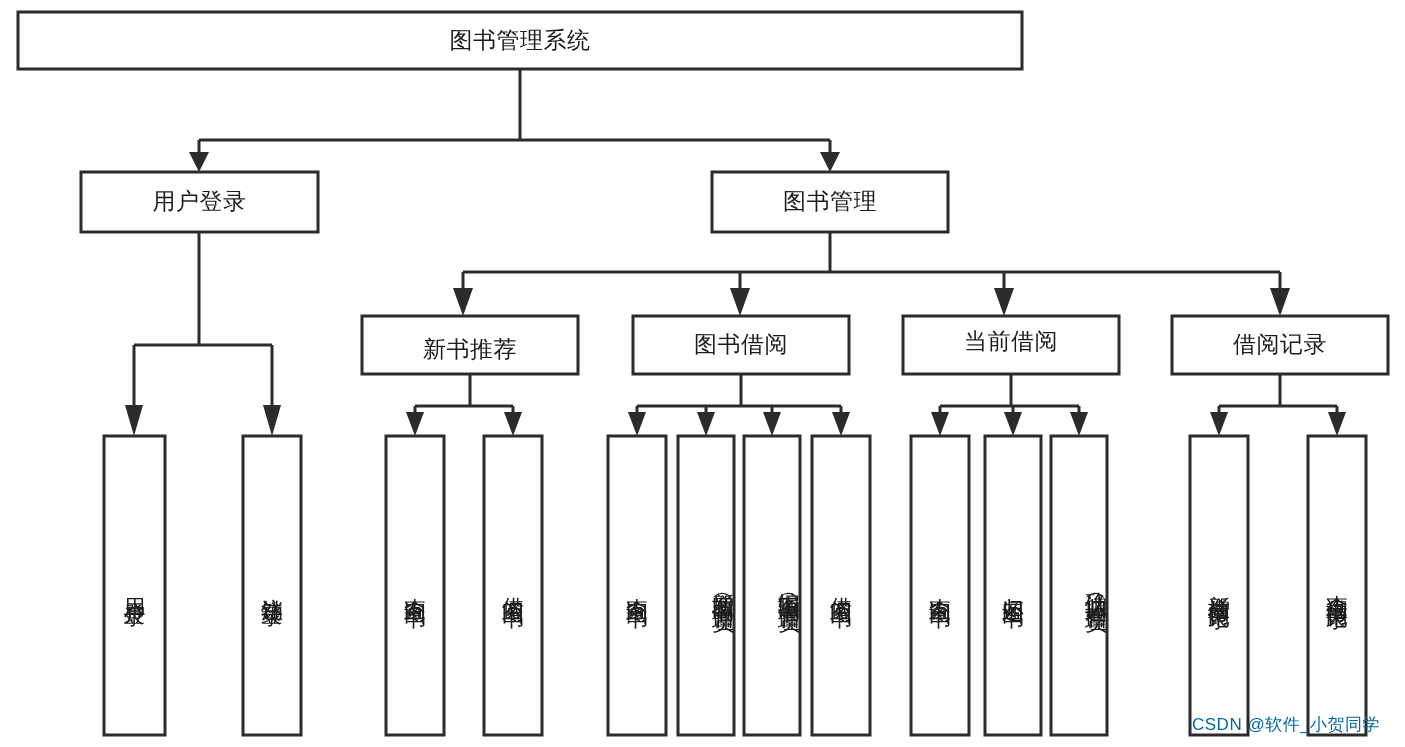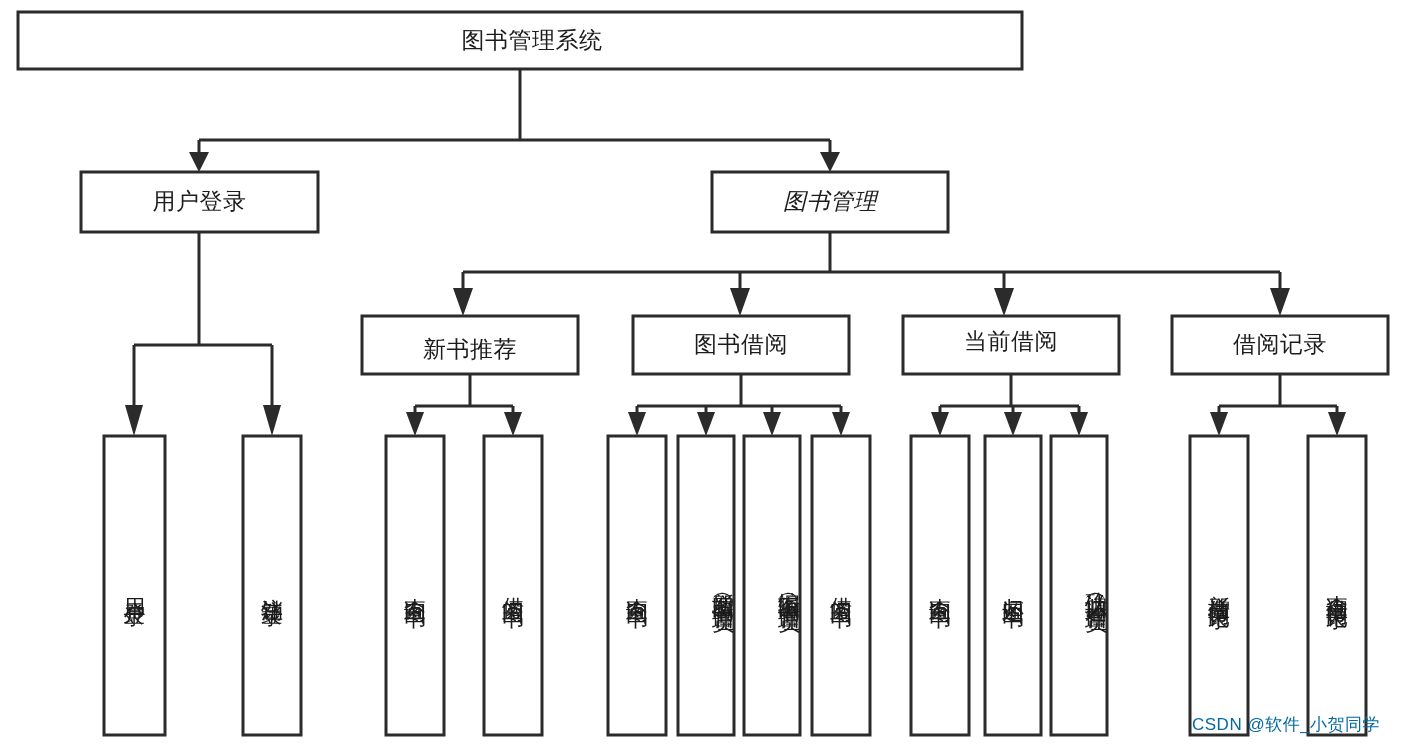--- a/index.html
+++ b/index.html
@@ -182,24 +182,24 @@
     <rect class="node-box" x="678" y="436" width="56" height="299"></rect>
     <rect class="node-box" x="744" y="436" width="56" height="299"></rect>
     <rect class="node-box" x="812" y="436" width="58" height="299"></rect>
     <rect class="node-box" x="911" y="436" width="58" height="299"></rect>
     <rect class="node-box" x="985" y="436" width="56" height="299"></rect>
     <rect class="node-box" x="1051" y="436" width="56" height="299"></rect>
     <rect class="node-box" x="1190" y="436" width="58" height="299"></rect>
     <rect class="node-box" x="1308" y="436" width="58" height="299"></rect>
   </svg>
 
-  <div class="node-label horizontal" style="left:18px; top:12px; width:1004px; height:57px;margin-left:12px;">图书管理系统</div>
+  <div class="node-label horizontal" style="left:18px; top:12px; width:1004px; height:57px;">图书管理系统</div>
 
   <div class="node-label horizontal" style="left:81px; top:172px; width:237px; height:60px;">用户登录</div>
-  <div class="node-label horizontal" style="left:712px; top:172px; width:236px; height:60px;font-style:italic;">图书管理</div>
+  <div class="node-label horizontal" style="left:712px; top:172px; width:236px; height:60px;">图书管理</div>
 
   <div class="node-label horizontal" style="left:362px; top:316px; width:216px; height:68px;">新书推荐</div>
   <div class="node-label horizontal" style="left:633px; top:316px; width:216px; height:58px;font-family:Liberation Serif, serif;">图书借阅</div>
   <div class="node-label horizontal" style="left:903px; top:313px; width:216px; height:58px;">当前借阅</div>
   <div class="node-label horizontal" style="left:1172px; top:316px; width:216px; height:58px;">借阅记录</div>
 
   <div class="node-label vertical" style="left:104px; top:436px; width:61px; height:299px;">用户登录</div>
   <div class="node-label vertical" style="left:243px; top:436px; width:58px; height:299px;">注销登录</div>
   <div class="node-label vertical" style="left:386px; top:436px; width:58px; height:299px;">查询图书</div>
   <div class="node-label vertical" style="left:484px; top:436px; width:58px; height:299px;">借阅图书</div>

